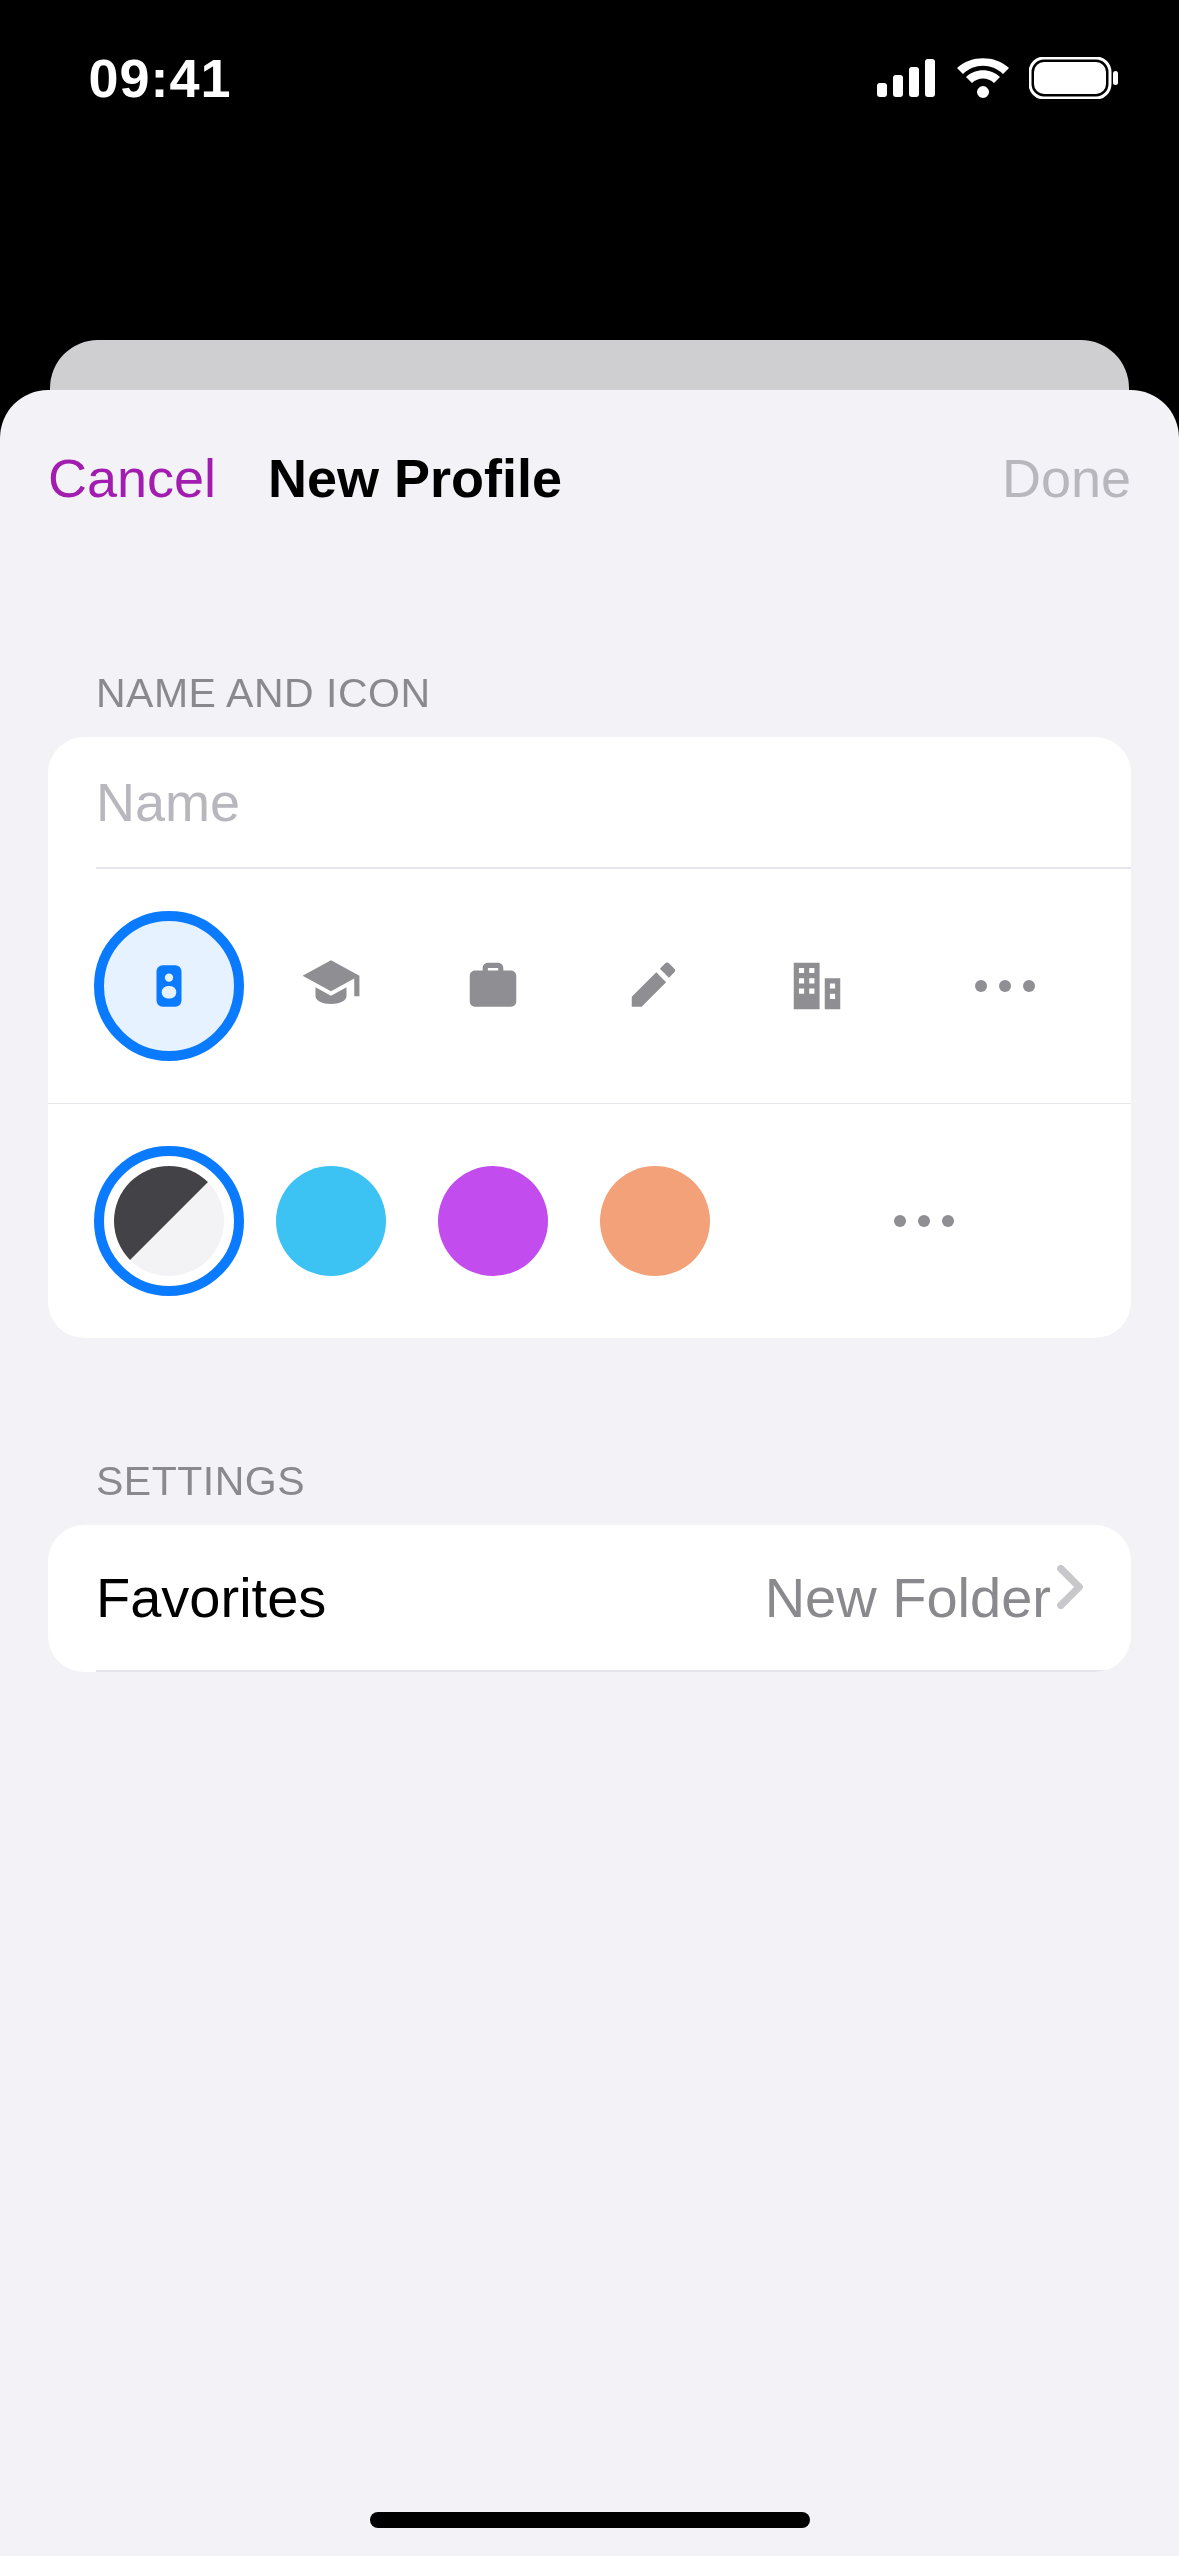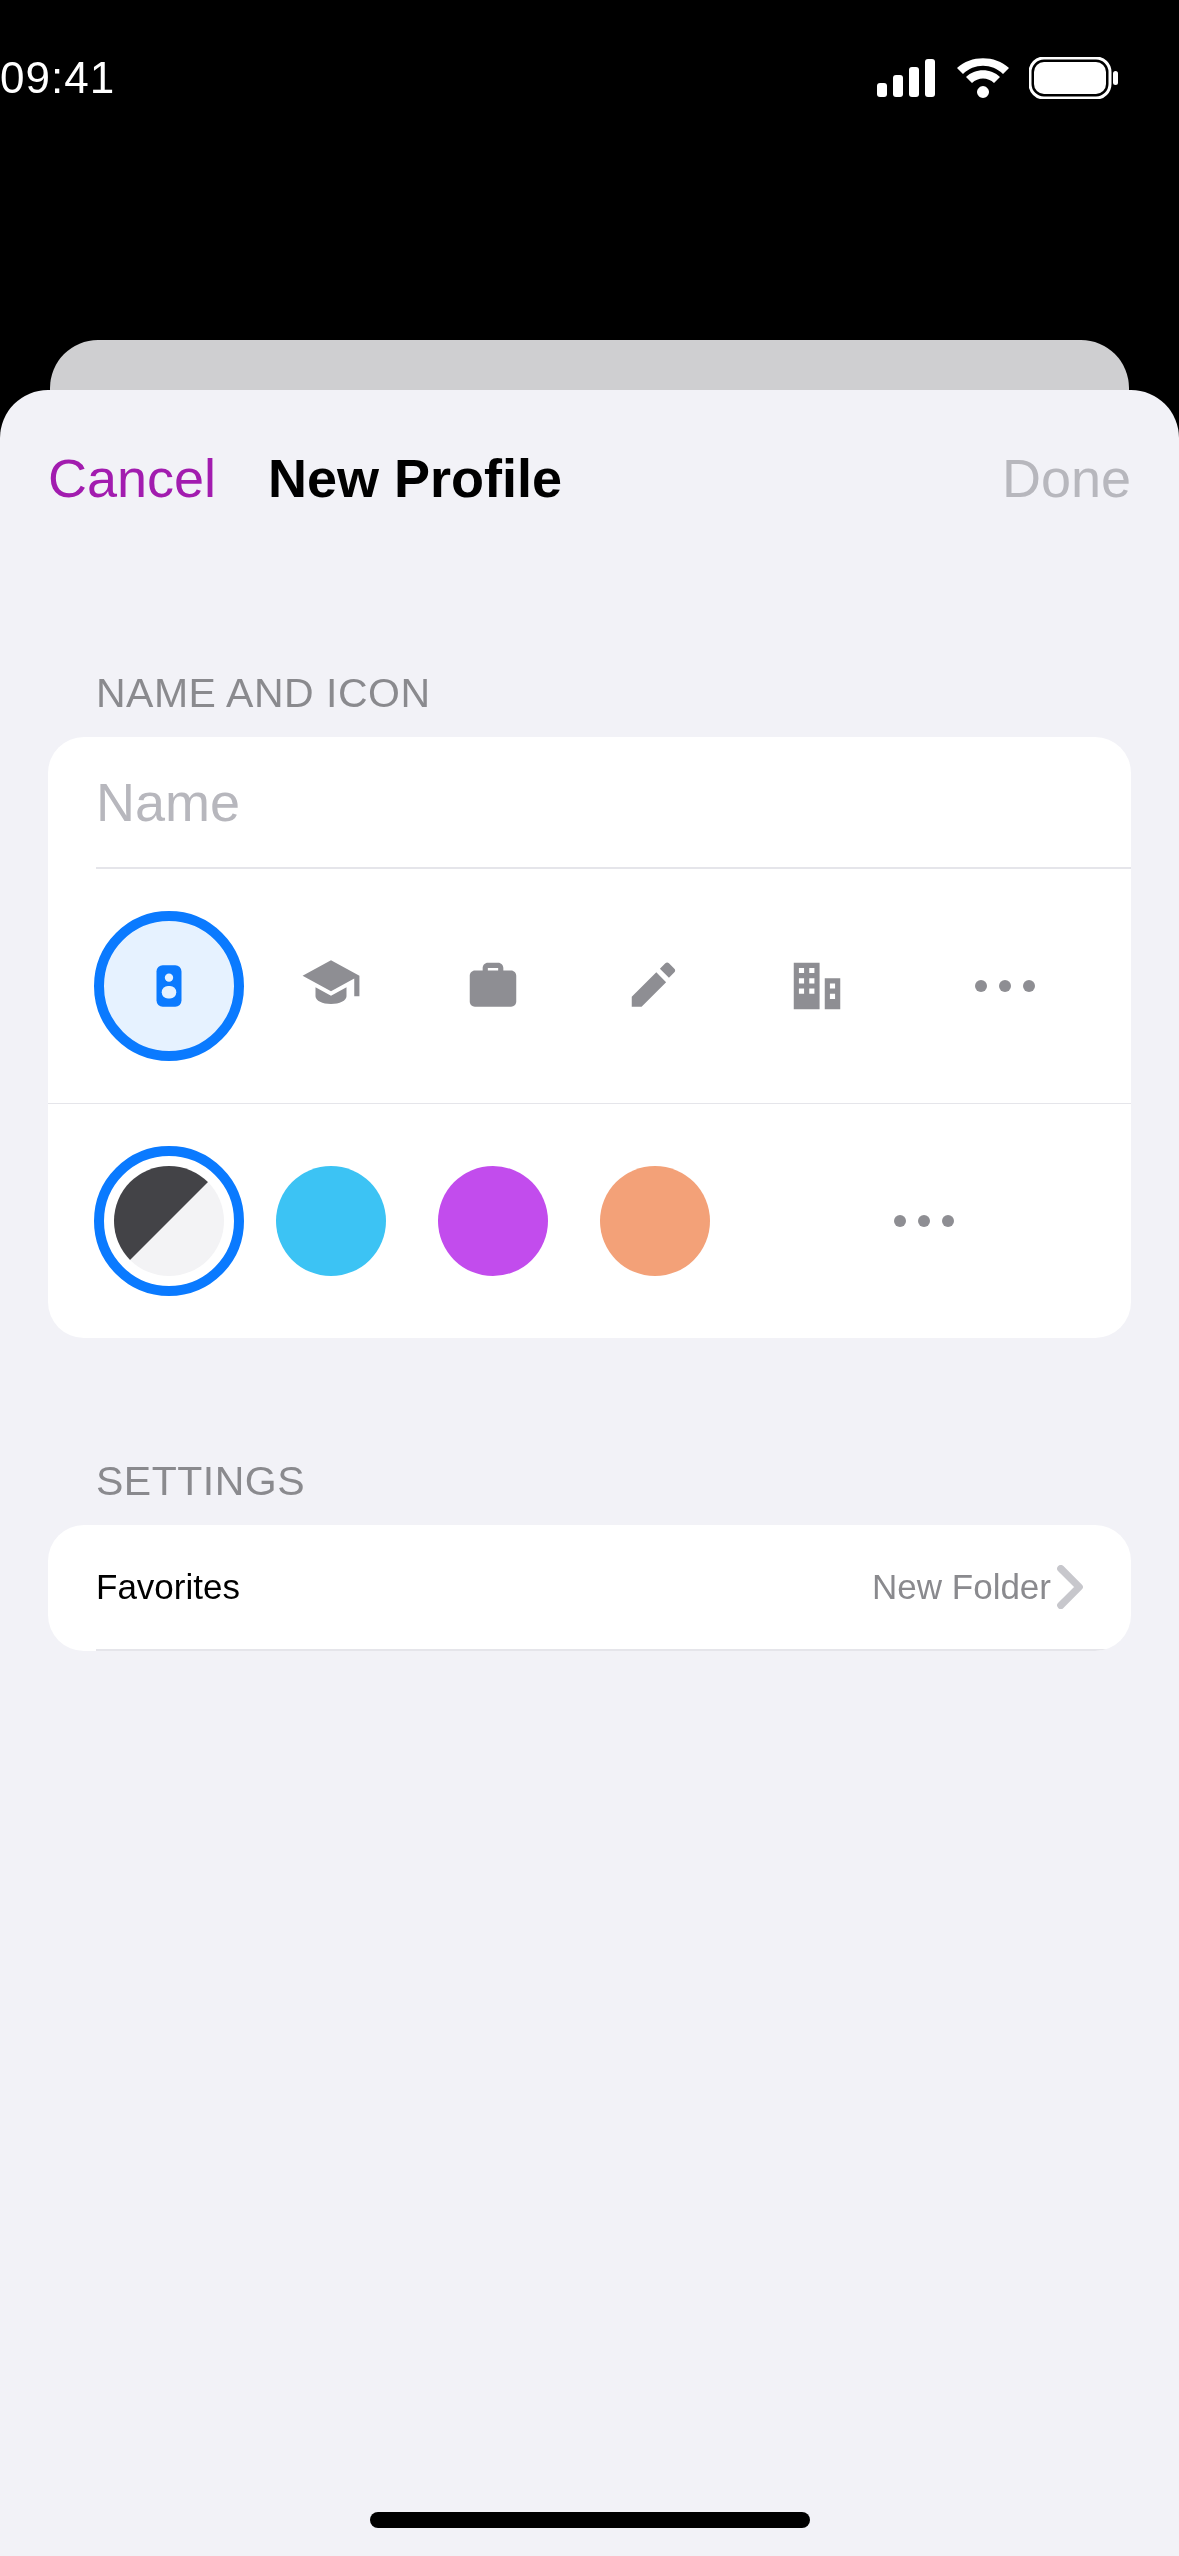--- a/index.html
+++ b/index.html
@@ -27,25 +27,25 @@
       top: 0; left: 0; right: 0;
       height: 155px;
       display: flex;
       align-items: center;
       justify-content: space-between;
       padding: 0 60px 0 0;
       color: #fff;
       z-index: 10;
     }
     .status-time {
-      font-size: 44px;
-      font-weight: 400;
+      font-size: 54px;
+      font-weight: 700;
       letter-spacing: 1px;
       width: 320px;
-      text-align: left;
+      text-align: center;
     }
     .status-icons {
       display: flex;
       align-items: center;
       gap: 18px;
     }
     .status-icons svg { display: block; }
 
     
     .sheet-behind {
@@ -209,23 +209,23 @@
     }
     .ellipsis span {
       width: 12px;
       height: 12px;
       border-radius: 50%;
       background: #8e8e93;
     }
 
     .setting-row {
       display: flex;
-      align-items: center;
+      align-items: flex-start;
       padding: 40px 48px;
-      font-size: 35px;
+      font-size: 56px;
     }
     .setting-label {
       color: #000;
       flex: 1;
     }
     .setting-value {
       color: #8a8a8e;
       margin-right: 6px;
     }
     .chevron {

